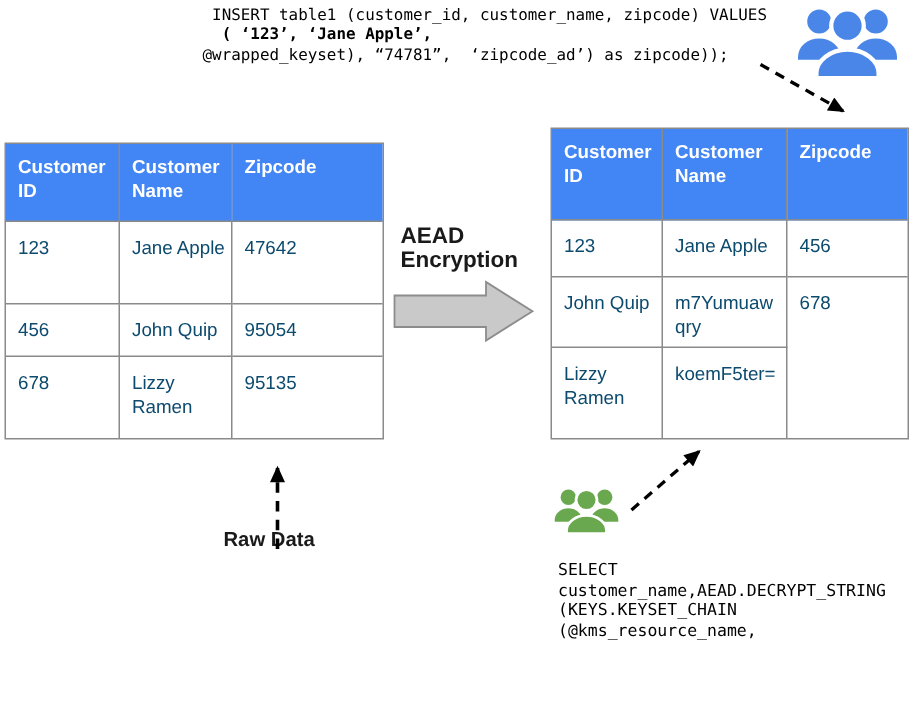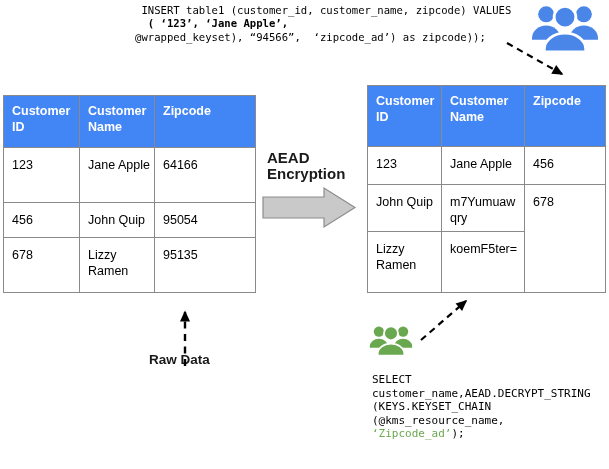--- a/index.html
+++ b/index.html
@@ -14,21 +14,21 @@
   #insert-code{left:135px;top:4px;font-size:10.6px;line-height:13.4px;}
   #insert-code .bold{font-weight:bold;}
   #select-code{left:372px;top:373px;font-size:11px;line-height:13.6px;}
   .green{color:var(--green,#6aa84f);}
 
   
   .tbl{position:absolute;display:grid;border:1px solid var(--table_border,#8a8a8a);background:#fff;}
   .tbl>div{box-sizing:border-box;border-right:1px solid var(--table_border,#8a8a8a);
            border-bottom:1px solid var(--table_border,#8a8a8a);
            padding:9px 4px 0 8px;font-size:12.5px;line-height:16px;
-           overflow-wrap:anywhere;word-break:break-word;color:#000000;}
+           overflow-wrap:anywhere;word-break:break-word;color:#0c4a6e;}
   .tbl>div:nth-child(3n){border-right:none;}
   .tbl>div:nth-last-child(-n+3){border-bottom:none;}
   .tbl .head{background:var(--header_blue,#4285f4);color:#fff;font-weight:bold;padding-top:7px;}
   #raw-table{left:3px;top:95px;grid-template-columns:76px 75px 100px;
              grid-template-rows:52px 55px 35px 54px;}
   #enc-table{left:367px;top:85px;grid-template-columns:74px 83px 80px;
              grid-template-rows:61px 38px 47px 60px;}
 
   
   #aead-label{position:absolute;left:267px;top:150px;font-weight:bold;font-size:15px;line-height:15.5px;}
@@ -42,39 +42,39 @@
   .people .front{stroke:#fff;stroke-width:3;}
 </style>
 </head>
 <body>
 
 <div class="canvas">
 
   <div class="code" id="insert-code">
     <div class="ln"> INSERT table1 (customer_id, customer_name, zipcode) VALUES</div>
     <div class="ln bold">  ( ‘123’, ‘Jane Apple’,</div>
-    <div class="ln">@wrapped_keyset), “94566”,  ‘zipcode_ad’) as zipcode));</div>
+    <div class="ln">@wrapped_keyset), “74781”,  ‘zipcode_ad’) as zipcode));</div>
   </div>
 
   <svg class="abs people people-blue" style="left:529px;top:3px" width="72" height="49" viewBox="0 0 76 52">
     <circle class="p" cx="18" cy="12" r="8.5"></circle>
     <path class="p" d="M3,37 a15,13 0 0 1 30,0 v2 h-30 z"></path>
     <circle class="p" cx="58" cy="12" r="8.5"></circle>
     <path class="p" d="M43,37 a15,13 0 0 1 30,0 v2 h-30 z"></path>
     <circle class="p front" cx="38" cy="15" r="11.5"></circle>
     <path class="p front" d="M16,49 a22,17 0 0 1 44,0 v3 h-44 z"></path>
   </svg>
 
   <div class="tbl" id="raw-table">
     <div class="head">Customer ID</div>
     <div class="head">Customer Name</div>
     <div class="head">Zipcode</div>
     <div>123</div>
     <div>Jane Apple</div>
-    <div>64166</div>
+    <div>47642</div>
     <div>456</div>
     <div>John Quip</div>
     <div>95054</div>
     <div>678</div>
     <div>Lizzy Ramen</div>
     <div>95135</div>
   </div>
 
   <div class="tbl" id="enc-table">
     <div class="head">Customer ID</div>
@@ -108,21 +108,20 @@
     <path class="p" d="M43,37 a15,13 0 0 1 30,0 v2 h-30 z"></path>
     <circle class="p front" cx="38" cy="15" r="11.5"></circle>
     <path class="p front" d="M16,49 a22,17 0 0 1 44,0 v3 h-44 z"></path>
   </svg>
 
   <div class="code" id="select-code">
     <div class="ln">SELECT</div>
     <div class="ln">customer_name,AEAD.DECRYPT_STRING</div>
     <div class="ln">(KEYS.KEYSET_CHAIN</div>
     <div class="ln">(@kms_resource_name,</div>
-    <div class="ln"><span class="green">‘Zipcode_ad’</span><span>);</span></div>
   </div>
 
   <svg id="overlay" width="609" height="469">
     <defs>
       <marker id="ah" markerUnits="userSpaceOnUse" markerWidth="12" markerHeight="10" viewBox="0 0 11 10" refX="9.5" refY="5" orient="auto">
         <path d="M0,0 L11,5 L0,10 Z" fill="#000"></path>
       </marker>
     </defs>
     <line x1="507" y1="43" x2="562" y2="74" stroke="#000" stroke-width="2.2" stroke-dasharray="6.5 5" marker-end="url(#ah)"></line>
     <line x1="185" y1="366" x2="185" y2="312" stroke="#000" stroke-width="2.4" stroke-dasharray="7 5.5" marker-end="url(#ah)"></line>

